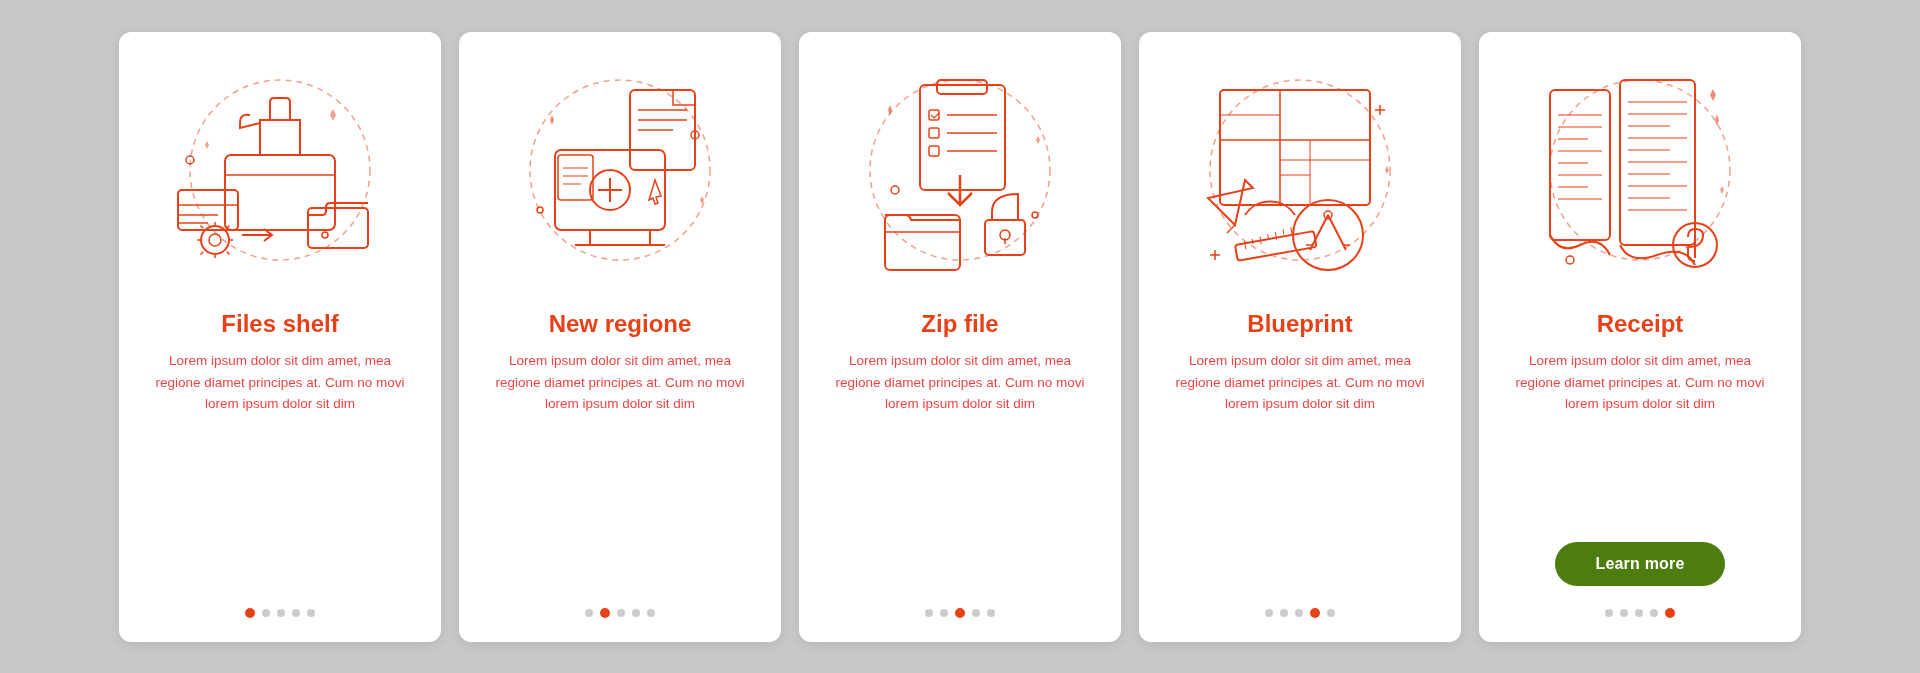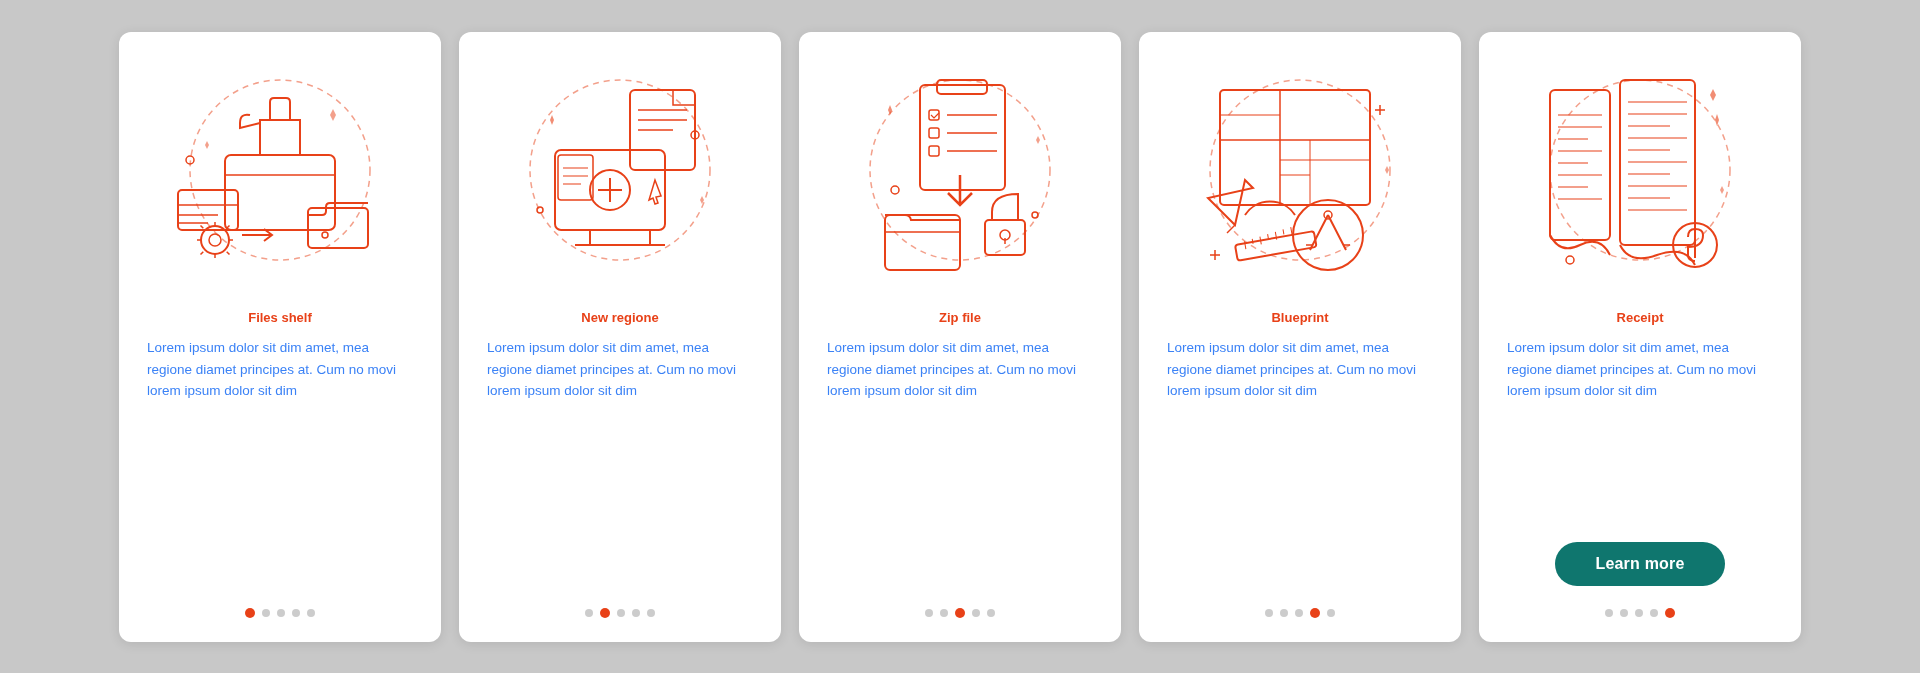--- a/index.html
+++ b/index.html
@@ -38,33 +38,33 @@
       flex-shrink: 0;
       display: flex;
       align-items: center;
       justify-content: center;
     }
     .card-illustration svg {
       width: 100%;
       height: 100%;
     }
     .card-title {
-      font-size: 13px;
+      font-size: 24px;
       font-weight: 700;
       color: #e84118;
       margin-top: 10px;
       margin-bottom: 12px;
       text-align: center;
       line-height: 1.2;
     }
     .card-body {
       font-size: 13.5px;
-      color: #3b82f6;
+      color: #ef4444;
       line-height: 1.6;
-      text-align: left;
+      text-align: center;
       flex: 1;
     }
     .card-dots {
       display: flex;
       gap: 7px;
       margin-top: 18px;
       align-items: center;
       justify-content: center;
     }
     .dot {
@@ -72,21 +72,21 @@
       height: 8px;
       border-radius: 50%;
       background: #ccc;
     }
     .dot.active {
       background: #e84118;
       width: 10px;
       height: 10px;
     }
     .learn-more-btn {
-      background: #0f766e;
+      background: #4d7c0f;
       color: #fff;
       border: none;
       border-radius: 30px;
       padding: 13px 40px;
       font-size: 16px;
       font-weight: 600;
       cursor: pointer;
       margin-top: 18px;
       margin-bottom: 4px;
       letter-spacing: 0.2px;

